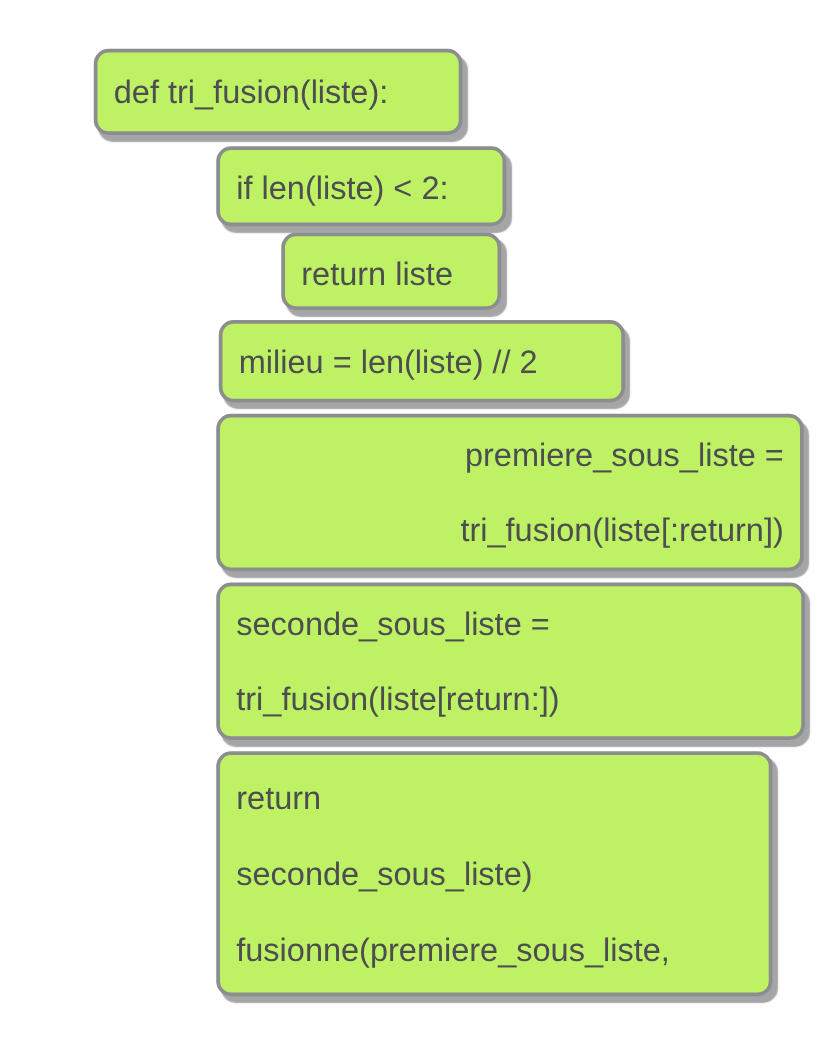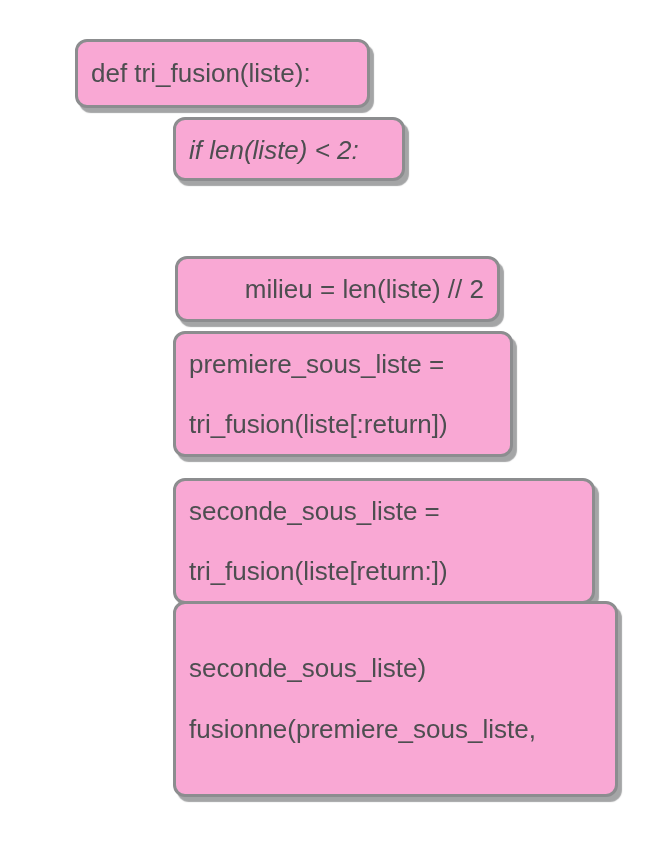--- a/index.html
+++ b/index.html
@@ -11,72 +11,76 @@
     position: relative;
     width: 660px;
     height: 846px;
     background: #ffffff;
     font-family: "Liberation Sans", sans-serif;
     overflow: hidden;
   }
   .code-block {
     position: absolute;
     box-sizing: border-box;
-    background: #f9a8d4;
+    background: #bef264;
     border: 3px solid #8c8d8f;
     border-radius: 12px;
     box-shadow: 4px 5px 1px rgba(90, 91, 93, 0.55);
     color: #4d4e50;
     font-size: 26px;
     display: flex;
     flex-direction: column;
     justify-content: center;
     padding: 0 13px;
     cursor: grab;
   }
   .code-line {
     line-height: 61px;
     white-space: nowrap;
     overflow: hidden;
   }
   
   .b1 { left: 75px;  top: 39px;  width: 295px; height: 69px;  }
-  .b2 { left: 173px; top: 117px; width: 232px; height: 64px; font-style: italic;  }
+  .b2 { left: 173px; top: 117px; width: 232px; height: 64px;  }
   .b3 { left: 225px; top: 186px; width: 176px; height: 62px;  }
-  .b4 { left: 175px; top: 256px; width: 325px; height: 66px; text-align: right;  }
-  .b5 { left: 173px; top: 331px; width: 340px; height: 126px; }
-  .b6 { left: 173px; top: 466px; width: 422px; height: 126px; margin-top: 12px; }
+  .b4 { left: 175px; top: 256px; width: 325px; height: 66px;  }
+  .b5 { left: 173px; top: 331px; width: 470px; height: 126px; text-align: right; }
+  .b6 { left: 173px; top: 466px; width: 471px; height: 126px; }
   .b7 { left: 173px; top: 601px; width: 445px; height: 196px; }
 </style>
 </head>
 <body>
 
 <div class="workspace">
 
   <div class="code-block b1">
     <div class="code-line">def tri_fusion(liste):</div>
   </div>
 
   <div class="code-block b2">
     <div class="code-line">if len(liste) &lt; 2:</div>
   </div>
 
+  <div class="code-block b3">
+    <div class="code-line">return liste</div>
+  </div>
 
   <div class="code-block b4">
     <div class="code-line">milieu = len(liste) // 2</div>
   </div>
 
   <div class="code-block b5">
     <div class="code-line">premiere_sous_liste =</div>
     <div class="code-line">tri_fusion(liste[:return])</div>
   </div>
 
   <div class="code-block b6">
     <div class="code-line">seconde_sous_liste =</div>
     <div class="code-line">tri_fusion(liste[return:])</div>
   </div>
 
   <div class="code-block b7">
+    <div class="code-line">return</div>
     <div class="code-line">seconde_sous_liste)</div>
     <div class="code-line">fusionne(premiere_sous_liste,</div>
   </div>
 
 </div>
 
 </body></html>

